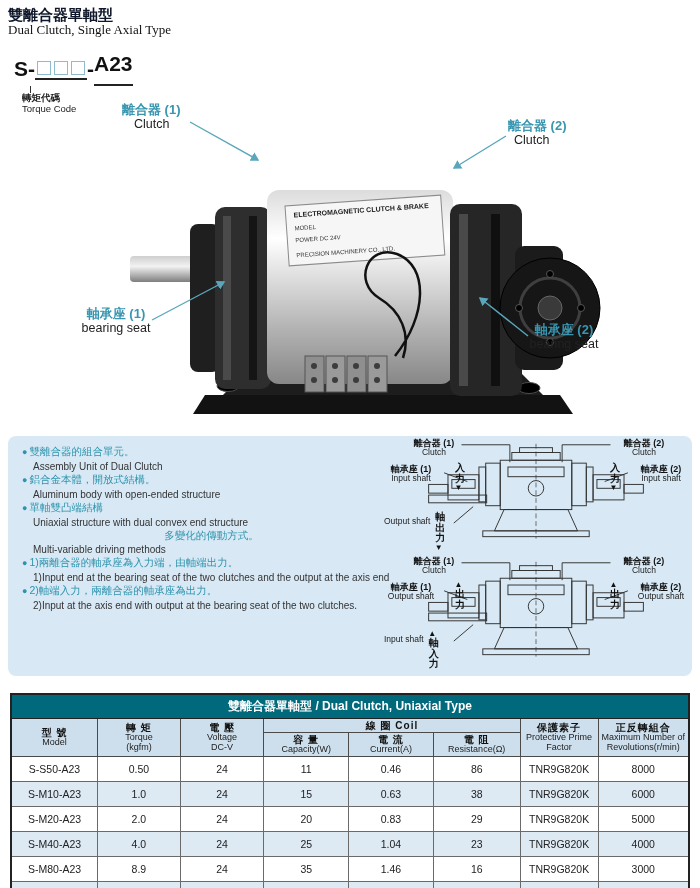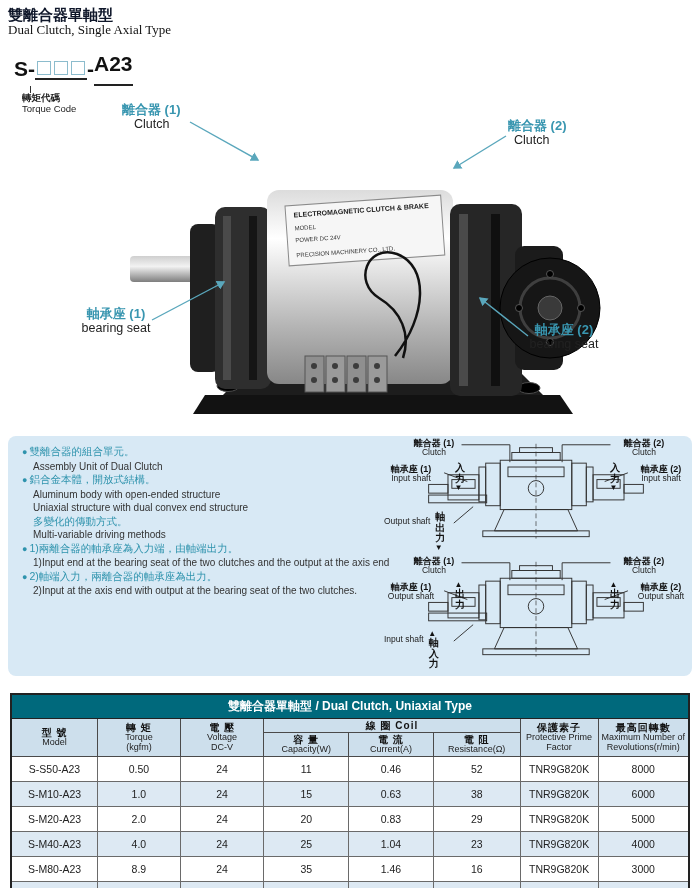--- a/index.html
+++ b/index.html
@@ -229,22 +229,23 @@
     <div class="features">
         <div class="feature-item">
           <div class="f-zh"><span class="blt">●</span>雙離合器的組合單元。</div>
           <div class="f-en">Assembly Unit of Dual Clutch</div>
         </div>
         <div class="feature-item">
           <div class="f-zh"><span class="blt">●</span>鋁合金本體，開放式結構。</div>
           <div class="f-en">Aluminum body with open-ended structure</div>
         </div>
         <div class="feature-item">
+          <div class="f-zh"><span class="blt">●</span>單軸雙凸端結構</div>
           <div class="f-en">Uniaxial structure with dual convex end structure</div>
-          <div class="f-zh" style="padding-left: 11px;">多變化的傳動方式。</div>
+          <div class="f-zh" style="padding-left: 11px; text-align: center;">多變化的傳動方式。</div>
           <div class="f-en">Multi-variable driving methods</div>
         </div>
         <div class="feature-item">
           <div class="f-zh"><span class="blt">●</span>1)兩離合器的軸承座為入力端，由軸端出力。</div>
           <div class="f-en">1)Input end at the bearing seat of the two clutches and the output at the axis end</div>
         </div>
         <div class="feature-item">
           <div class="f-zh"><span class="blt">●</span>2)軸端入力，兩離合器的軸承座為出力。</div>
           <div class="f-en">2)Input at the axis end with output at the bearing seat of the two clutches.</div>
         </div>
@@ -357,21 +358,21 @@
         </th>
         <th colspan="3">
           <span class="zh">線 圈 Coil</span>
         </th>
         <th rowspan="2">
           <span class="zh">保護素子</span>
           <span class="en">Protective Prime</span>
           <span class="en">Factor</span>
         </th>
         <th rowspan="2">
-          <span class="zh">最高回轉數</span>
+          <span class="zh">正反轉組合</span>
           <span class="en">Maximum Number of</span>
           <span class="en">Revolutions(r/min)</span>
         </th>
       </tr>
       <tr>
         <th>
           <span class="zh">容 量</span>
           <span class="en">Capacity(W)</span>
         </th>
         <th>
@@ -384,21 +385,21 @@
         </th>
       </tr>
     </thead>
     <tbody>
         <tr>
           <td>S-S50-A23</td>
           <td>0.50</td>
           <td>24</td>
           <td>11</td>
           <td>0.46</td>
-          <td>52</td>
+          <td>86</td>
           <td>TNR9G820K</td>
           <td>8000</td>
         </tr>
         <tr>
           <td>S-M10-A23</td>
           <td>1.0</td>
           <td>24</td>
           <td>15</td>
           <td>0.63</td>
           <td>38</td>

